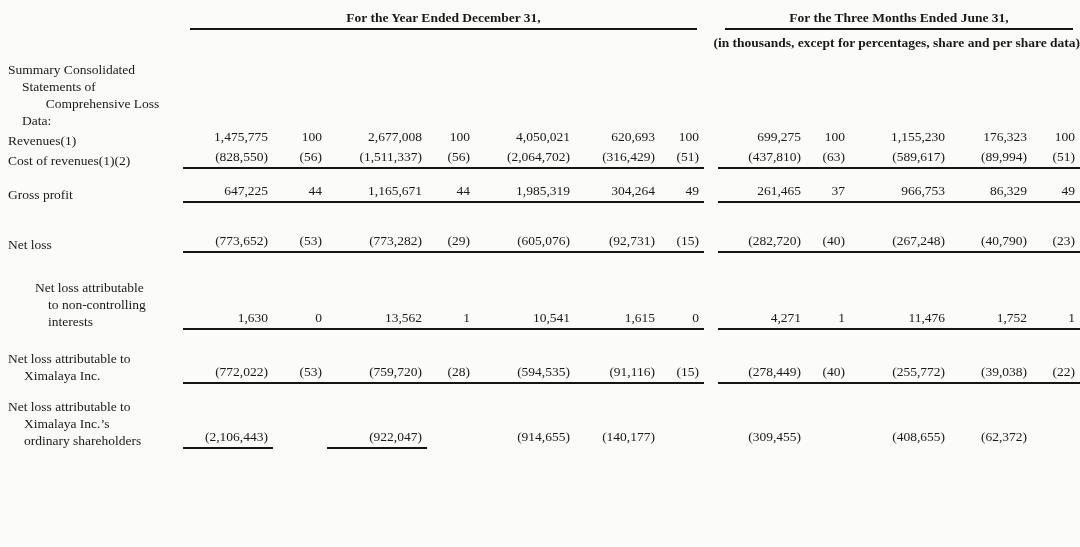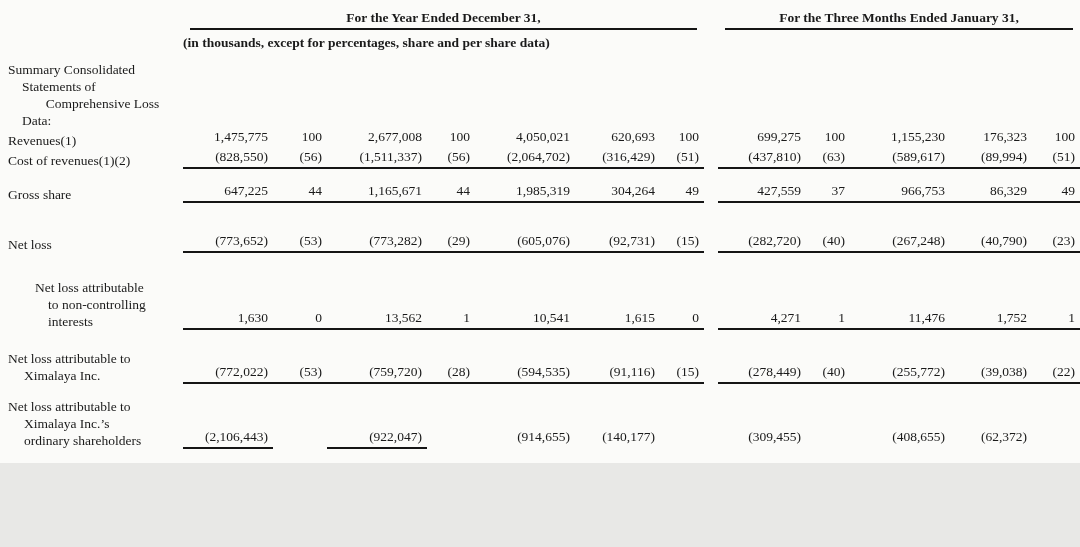--- a/index.html
+++ b/index.html
@@ -1,17 +1,17 @@
 <!DOCTYPE html>
 <html><head>
 <meta charset="utf-8">
 <style>
   html,body { margin:0; padding:0; background:#e8e8e6; }
   .page {
-    width:1080px; height:463px;
+    width:1080px; height:547px;
     background:#fbfbf9;
     font-family:"Liberation Serif","DejaVu Serif",serif;
     color:#1a1a1a;
     overflow:hidden;
     position:relative;
   }
   table { border-collapse:collapse; table-layout:fixed; width:1080px; margin-top:4px; }
   td, th { padding:0; font-size:13.5px; vertical-align:bottom; font-weight:normal; }
   thead th { font-weight:bold; vertical-align:bottom; }
 
@@ -19,21 +19,21 @@
   .hrule {
     border-bottom:2.5px solid #151515;
     text-align:center; font-weight:bold;
     line-height:16px; padding-bottom:2px; margin:0 5px;
     white-space:nowrap;
   }
   .grp { margin:0 7px; padding-top:6px; }
   tr.subhead th { padding:3px 0 3px; line-height:15px; }
   tr.subhead th, tr.subhead td.gap { border-bottom:2.5px solid #151515; }
   tr.subhead td.lbl { border-bottom:none; }
-  .note { text-align:left; font-weight:bold; padding:5px 0 8px; line-height:15px; }
+  .note { text-align:right; font-weight:bold; padding:5px 0 8px; line-height:15px; }
 
   
   .lbl { text-align:left; padding-left:8px; line-height:17px; white-space:nowrap; }
   .num { text-align:right; }
   .num .val {
     display:block; text-align:right; white-space:nowrap;
     border-bottom:2.5px solid transparent;
     padding:0 5px 2px 0; min-height:15px; line-height:16px;
   }
   .num .val.ul { border-bottom-color:#151515; }
@@ -68,21 +68,21 @@
         <col style="width:48px">
     </colgroup>
     <thead>
       <tr>
         <td class="lbl"></td>
         <th colspan="7">
           <div class="hrule grp">For the Year Ended December 31,</div>
         </th>
         <td class="gap"></td>
         <th colspan="5">
-          <div class="hrule grp">For the Three Months Ended January 31,</div>
+          <div class="hrule grp">For the Three Months Ended June 31,</div>
         </th>
       </tr>
       <tr>
         <td class="lbl"></td>
         <td colspan="13" class="note">(in thousands, except for percentages, share and per share data)</td>
       </tr>
     </thead>
     <tbody>
         <tr class="sp-xs bold">
           <td class="lbl">
@@ -208,21 +208,21 @@
           </td>
           <td class="num">
             <div class="val ul">(89,994)</div>
           </td>
           <td class="num">
             <div class="val ul">(51)</div>
           </td>
         </tr>
         <tr class="sp-sm bold">
           <td class="lbl">
-            <div style="padding-left: 0px;">Gross share</div>
+            <div style="padding-left: 0px;">Gross profit</div>
           </td>
           <td class="num">
             <div class="val ul">647,225</div>
           </td>
           <td class="num">
             <div class="val ul">44</div>
           </td>
           <td class="num">
             <div class="val ul">1,165,671</div>
           </td>
@@ -233,21 +233,21 @@
             <div class="val ul">1,985,319</div>
           </td>
           <td class="num">
             <div class="val ul">304,264</div>
           </td>
           <td class="num">
             <div class="val ul">49</div>
           </td>
           <td class="gap"></td>
           <td class="num">
-            <div class="val ul">427,559</div>
+            <div class="val ul">261,465</div>
           </td>
           <td class="num">
             <div class="val ul">37</div>
           </td>
           <td class="num">
             <div class="val ul">966,753</div>
           </td>
           <td class="num">
             <div class="val ul">86,329</div>
           </td>

